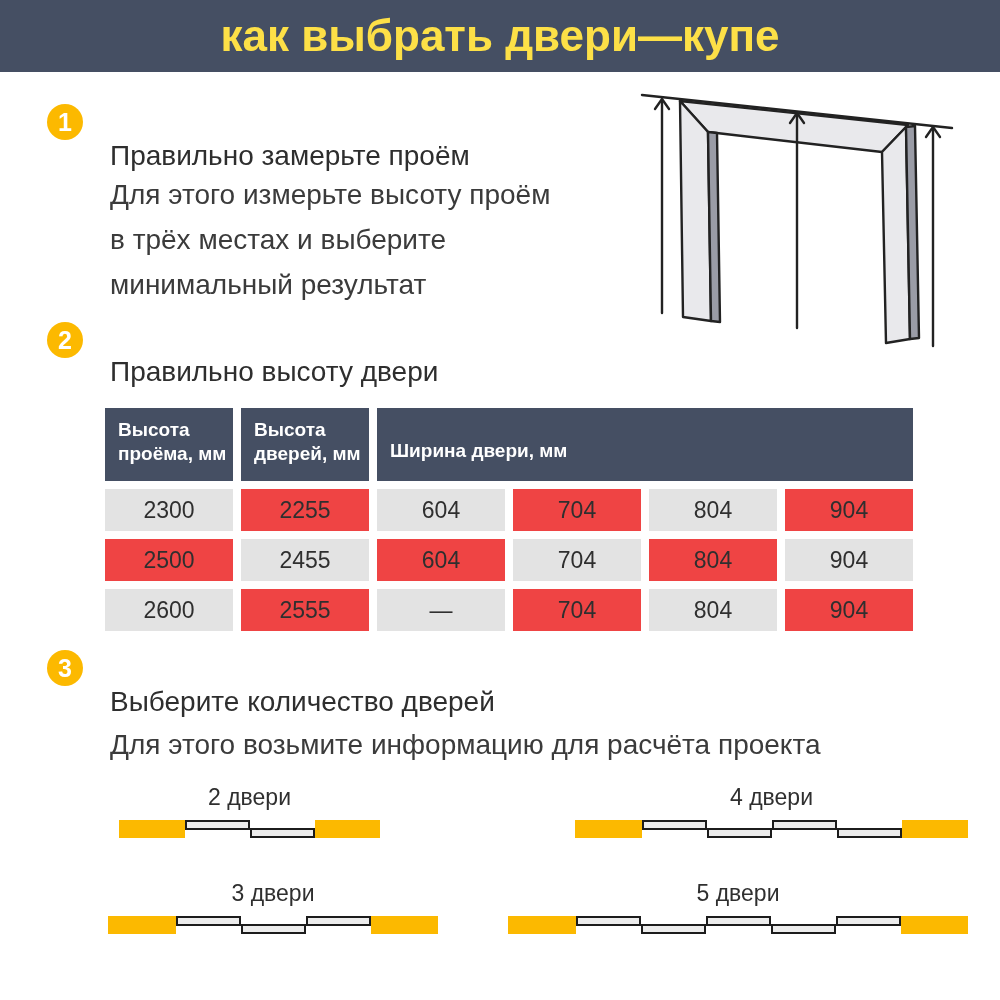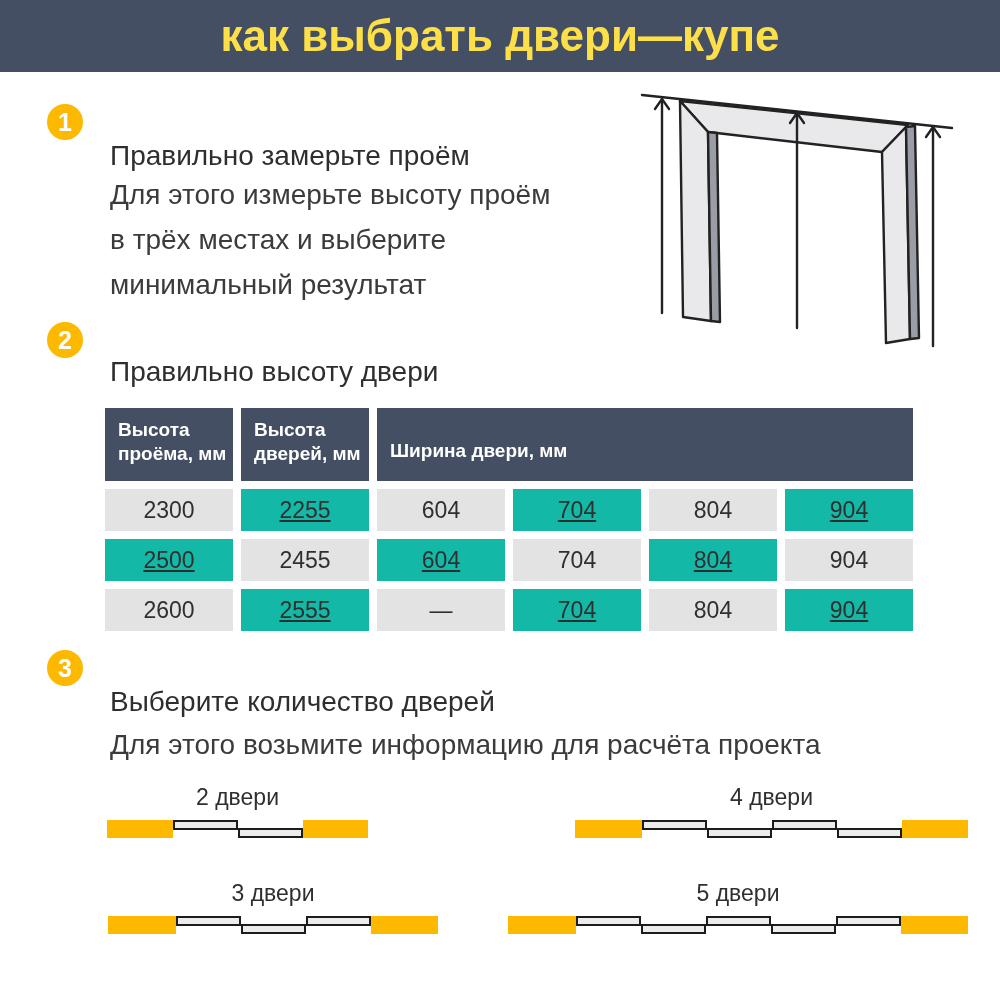--- a/index.html
+++ b/index.html
@@ -47,24 +47,24 @@
     background:#454f63;color:#ffffff;font-weight:bold;font-size:19px;
     height:73px;box-sizing:border-box;padding:10px 6px 0 13px;
     line-height:24px;white-space:pre-line;
   }
   .th.span4{grid-column:3 / span 4;display:flex;align-items:center;padding-top:12px;}
   .td{
     height:42px;display:flex;align-items:center;justify-content:center;
     font-size:23px;color:#2f2f2f;
   }
   .td.g{background:#e3e3e3;}
-  .td.w{background:#14b8a6;text-decoration:underline;}
+  .td.w{background:#ef4444;}
   
   .diagram{position:absolute;}
-  .d2{left:107px;top:784px;width:261px;}
+  .d2{left:119px;top:784px;width:261px;}
   .d4{left:575px;top:784px;width:393px;}
   .d3{left:108px;top:880px;width:330px;}
   .d5{left:508px;top:880px;width:460px;}
   .diagram-label{
     text-align:center;font-size:23px;color:#2f2f2f;margin:0 0 9px 0;
   }
   .diagram-row{display:flex;height:18px;}
   .wall-block{flex:1 1 0;background:#fcb900;height:18px;}
   .door{
     width:65px;flex:0 0 65px;height:10px;box-sizing:border-box;

